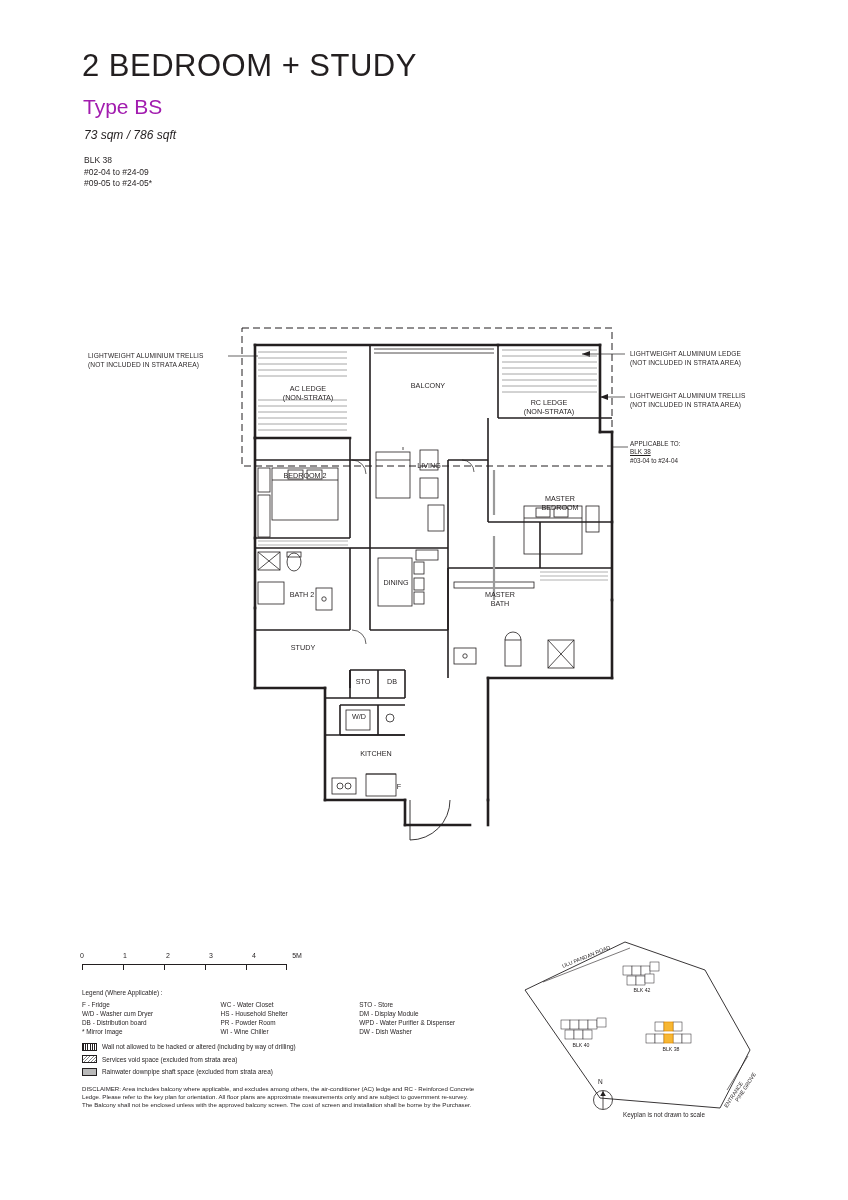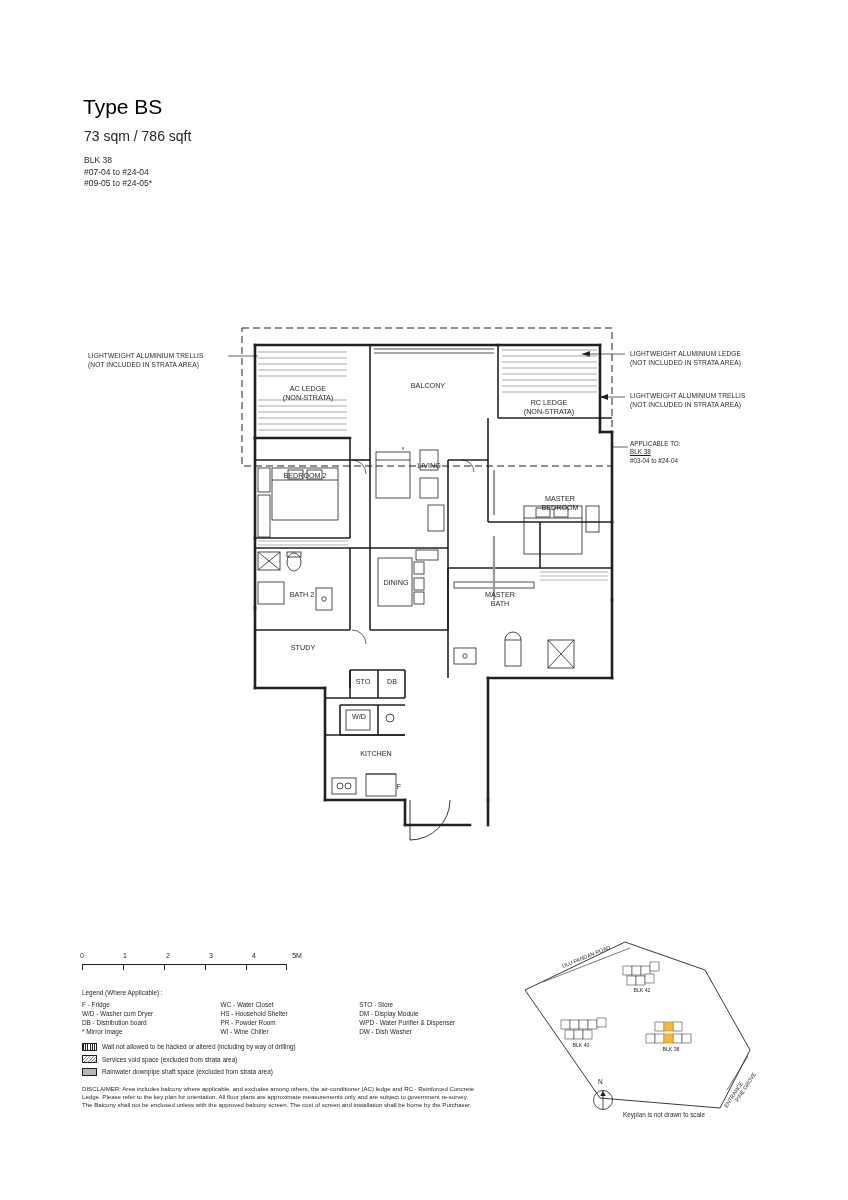--- a/index.html
+++ b/index.html
@@ -29,28 +29,29 @@
     letter-spacing: 0.5px;
     font-weight: 400;
     color: #231f20;
   }
   .subtitle {
     position: absolute;
     left: 83px;
     top: 95px;
     font-size: 21px;
     font-weight: 400;
-    color: #000000;
+    color: #a21caf;
   }
   .area {
     position: absolute;
     left: 84px;
     top: 128px;
-    font-size: 14px;
-    color: #231f20;
+    font-size: 12px;
+    color: #231f20;
+    font-style: italic;
   }
   .blockinfo {
     position: absolute;
     left: 84px;
     top: 155px;
     font-size: 8.5px;
     line-height: 11.5px;
     color: #231f20;
   }
 
@@ -202,25 +203,26 @@
     left: 598px;
     top: 1078px;
     font-size: 6.5px;
   }
 </style>
 </head>
 <body>
 
 <div class="page">
 
+  <div class="title">2 BEDROOM + STUDY</div>
   <div class="subtitle">Type BS</div>
   <div class="area">73 sqm / 786 sqft</div>
   <div class="blockinfo">
     <div>BLK 38</div>
-    <div>#07-04 to #24-04</div>
+    <div>#02-04 to #24-09</div>
     <div>#09-05 to #24-05*</div>
   </div>
 
   <div class="callout left" style="left:88px; top:352px; width:150px;">
     <span style="white-space:pre-line;">LIGHTWEIGHT ALUMINIUM TRELLIS
 (NOT INCLUDED IN STRATA AREA)</span>
   </div>
   <div class="callout right" style="left:630px; top:350px; width:170px;">
     <span style="white-space:pre-line;">LIGHTWEIGHT ALUMINIUM LEDGE
 (NOT INCLUDED IN STRATA AREA)</span>

